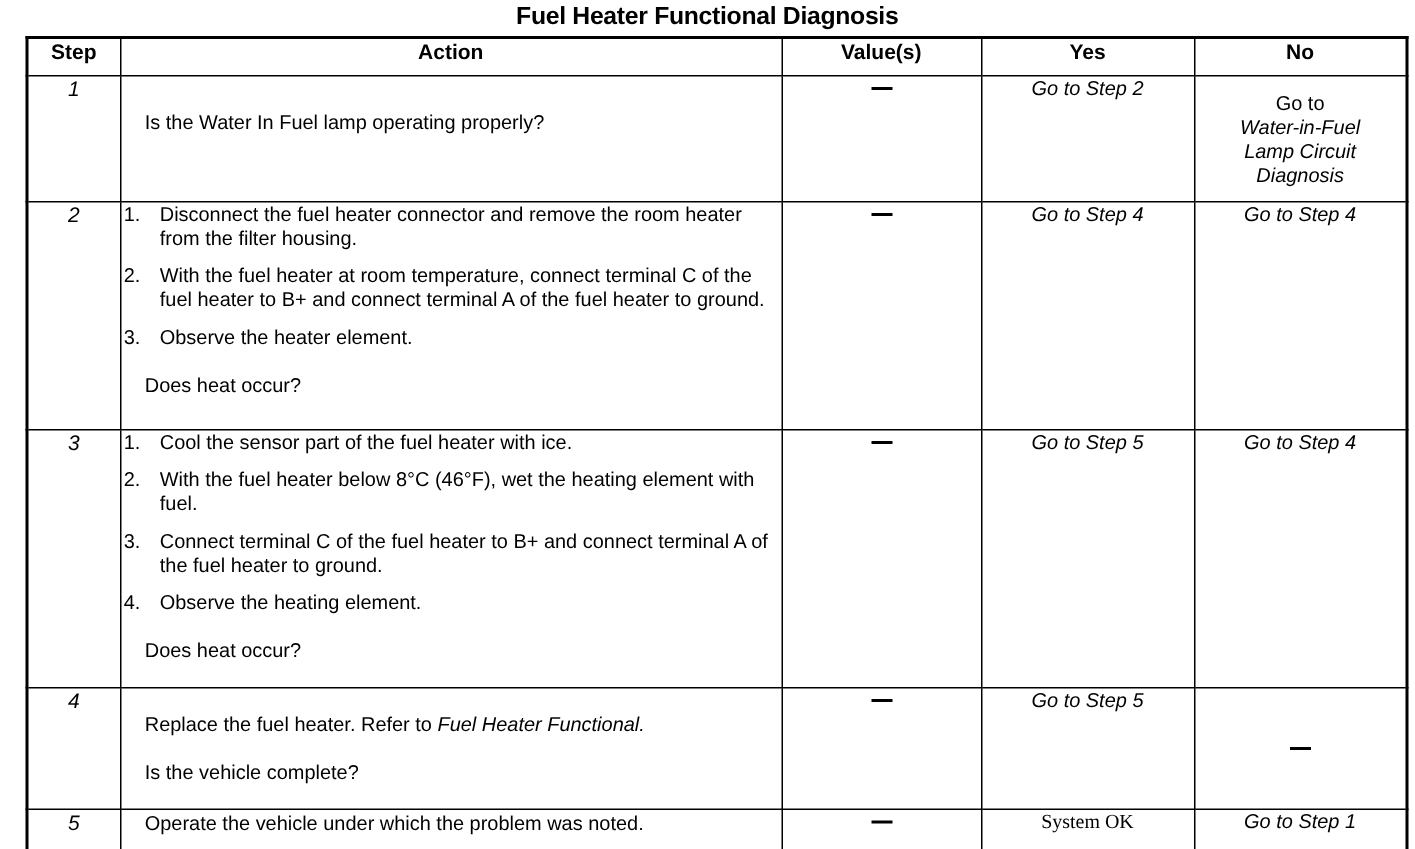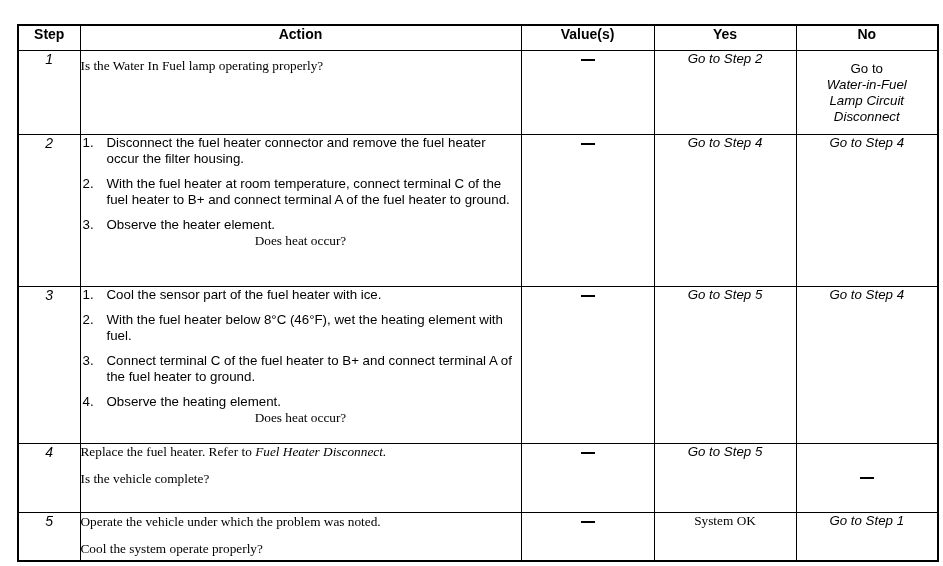--- a/index.html
+++ b/index.html
@@ -125,39 +125,38 @@
   }
   ol.steps li .num {
     position: absolute;
     left: 2px;
     top: 0;
     width: 20px;
     text-align: left;
   }
   .trailing-q {
     margin-top: 9px;
-    text-align: center;
   }
   .plain-line {
-    margin: 0;
-    font-family: Liberation Serif, serif;
+    margin: 16px;
   }
   .ital {
     font-style: italic;
   }
   .r1-action { padding-top: 7px; }
   .r4-q { margin-top: 11px; }
   .r5-l1 { margin-top: 1px; }
   .r5-l2 { margin-top: 11px; }
 </style>
 </head>
 <body>
 
 <div id="page">
 
+  <div class="doc-title">Fuel Heater Functional Diagnosis</div>
 
   <table class="diag">
     <colgroup>
       <col class="c-step">
       <col class="c-action">
       <col class="c-value">
       <col class="c-yes">
       <col class="c-no">
     </colgroup>
     <thead>
@@ -178,32 +177,32 @@
         </td>
         <td class="value-cell">
           <span class="dash"></span>
         </td>
         <td class="yn-cell">Go to Step 2</td>
         <td class="yn-cell mid">
           <div class="yn-stack">
             <div class="upright-line">Go to</div>
             <div>Water-in-Fuel</div>
             <div>Lamp Circuit</div>
-            <div>Disconnect</div>
+            <div>Diagnosis</div>
           </div>
         </td>
       </tr>
 
       <tr style="height:152px">
         <td class="step-cell">2</td>
         <td class="action-cell">
           <ol class="steps">
             <li>
               <span class="num">1.</span>
-              <span>Disconnect the fuel heater connector and remove the fuel heater occur the filter housing.</span>
+              <span>Disconnect the fuel heater connector and remove the room heater from the filter housing.</span>
             </li>
             <li>
               <span class="num">2.</span>
               <span>With the fuel heater at room temperature, connect terminal C of the fuel heater to B+ and connect terminal A of the fuel heater to ground.</span>
             </li>
             <li>
               <span class="num">3.</span>
               <span>Observe the heater element.</span>
             </li>
           </ol>
@@ -242,21 +241,21 @@
         <td class="value-cell">
           <span class="dash"></span>
         </td>
         <td class="yn-cell">Go to Step 5</td>
         <td class="yn-cell">Go to Step 4</td>
       </tr>
 
       <tr style="height:69px">
         <td class="step-cell">4</td>
         <td class="action-cell">
-          <p class="plain-line"><span>Replace the fuel heater. Refer to </span><span class="ital">Fuel Heater Disconnect</span><span class="ital">.</span></p>
+          <p class="plain-line"><span>Replace the fuel heater. Refer to </span><span class="ital">Fuel Heater Functional</span><span class="ital">.</span></p>
           <p class="plain-line r4-q">Is the vehicle complete?</p>
         </td>
         <td class="value-cell">
           <span class="dash"></span>
         </td>
         <td class="yn-cell">Go to Step 5</td>
         <td class="yn-cell mid">
           <span class="dash"></span>
         </td>
       </tr>

